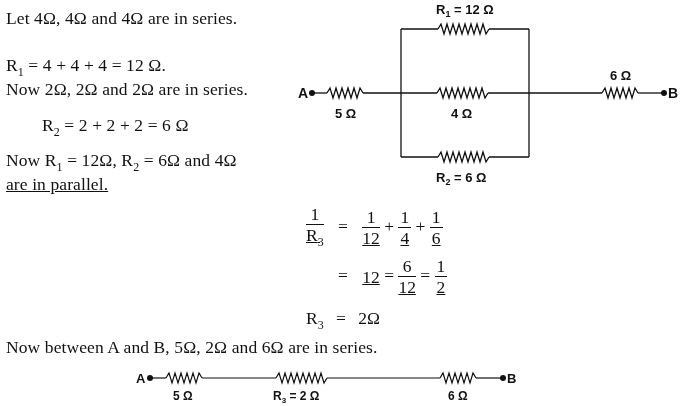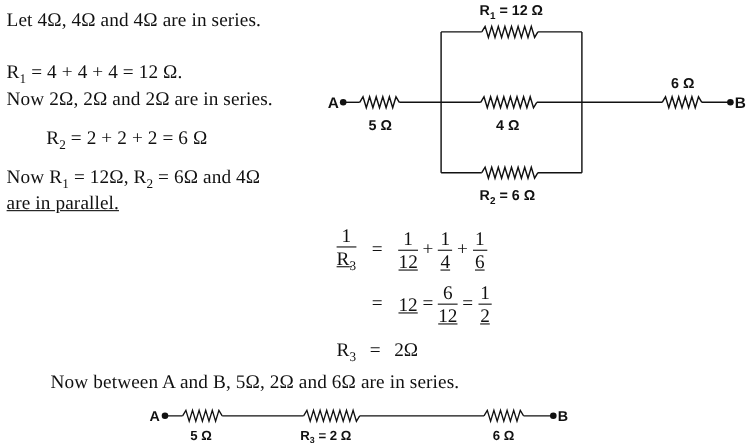--- a/index.html
+++ b/index.html
@@ -43,21 +43,21 @@
   <span>=</span>
   <span class="frac"><span class="num">1</span><span class="den">2</span></span>
 </div>
 
 <div class="eq" style="left:306px; top:308px;">
   <span>R</span><sub>3</sub>
   <span style="margin:0 8px;">=</span>
   <span>2Ω</span>
 </div>
 
-<div class="line" style="top:337px;margin-left:40px;">Now between A and B, 5Ω, 2Ω and 6Ω are in series.</div>
+<div class="line" style="top:337px;">Now between A and B, 5Ω, 2Ω and 6Ω are in series.</div>
 
 <svg id="circuit1" width="685" height="200">
   <g stroke="#111" stroke-width="1.3" fill="none">
 
     <line x1="312" y1="93" x2="327" y2="93"></line>
     <polyline points="327,93 330,88 333,98 336,88 339,98 342,88 345,98 348,88 351,98 354,88 357,98 360,88 363,93"></polyline>
     <line x1="363" y1="93" x2="401" y2="93"></line>
 
     <line x1="401" y1="29" x2="401" y2="157"></line>
     <line x1="529" y1="29" x2="529" y2="157"></line>

